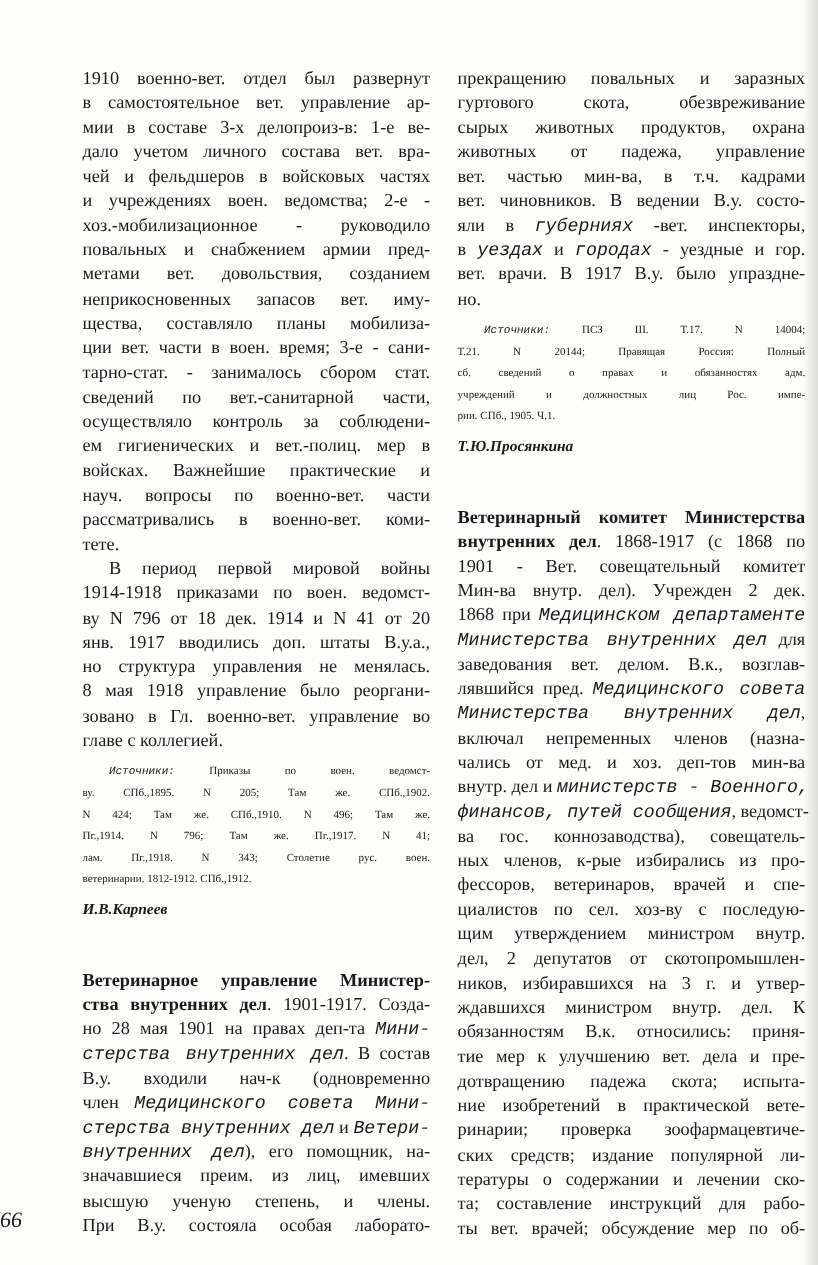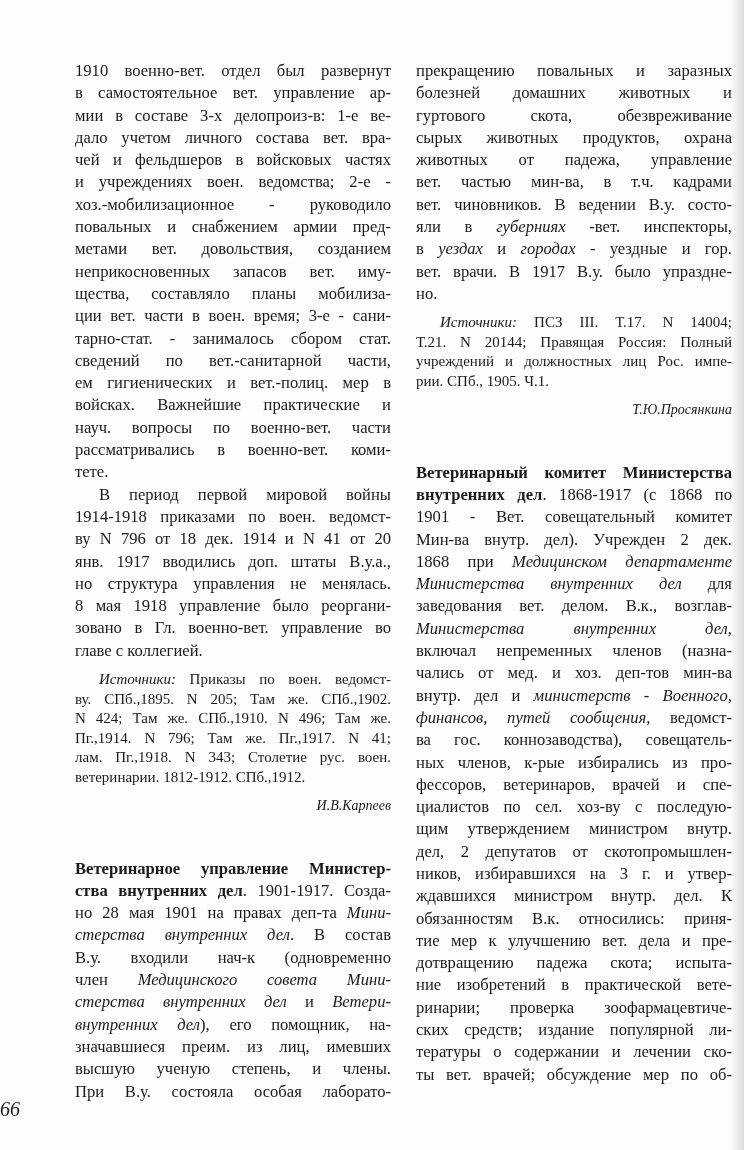--- a/index.html
+++ b/index.html
@@ -8,25 +8,25 @@
     font-family: "Liberation Serif", "DejaVu Serif", serif; color: #1a1a1a;
   }
   .edge { position: absolute; right: 0; top: 0; width: 14px; height: 1150px;
     background: linear-gradient(to right, rgba(0,0,0,0), rgba(120,120,120,0.25)); }
   .col { position: absolute; top: 60px; width: 316px; font-size: 16.6px; line-height: 22.3px; }
   .col.left { left: 75px; }
   .col.right { left: 416px; top: 60px; }
   .ln { display: block; text-align: justify; text-align-last: justify; white-space: nowrap; height: 22.3px; }
   .ln.last { text-align-last: left; }
   .ln.indent { padding-left: 24px; }
-  .src { font-size: 15px; line-height: 19.6px; }
+  .src { font-size: 10px; line-height: 19.6px; }
   .src .ln { height: 19.6px; }
-  .author { display: block; text-align: right; font-style: italic; font-size: 14px; line-height: 20px; }
+  .author { display: block; text-align: left; font-style: italic; font-size: 14px; line-height: 20px; font-weight: bold; }
   .b { font-weight: bold; }
-  .i { font-style: italic; }
+  .i { font-style: italic; font-family: Liberation Mono, monospace; }
   .gap-s { height: 8px; }
   .gap-l { height: 42px; }
   .pagenum { position: absolute; top: 1098px; left: 0; width: 744px; text-align: left;
     font-style: italic; font-size: 20px; }
 </style>
 </head>
 <body>
 
 <div class="edge"></div>
 
@@ -39,20 +39,21 @@
     <span class="ln">чей и фельдшеров в войсковых частях</span>
     <span class="ln">и учреждениях воен. ведомства; 2-е -</span>
     <span class="ln">хоз.-мобилизационное - руководило</span>
     <span class="ln">повальных и снабжением армии пред-</span>
     <span class="ln">метами вет. довольствия, созданием</span>
     <span class="ln">неприкосновенных запасов вет. иму-</span>
     <span class="ln">щества, составляло планы мобилиза-</span>
     <span class="ln">ции вет. части в воен. время; 3-е - сани-</span>
     <span class="ln">тарно-стат. - занималось сбором стат.</span>
     <span class="ln">сведений по вет.-санитарной части,</span>
+    <span class="ln">осуществляло контроль за соблюдени-</span>
     <span class="ln">ем гигиенических и вет.-полиц. мер в</span>
     <span class="ln">войсках. Важнейшие практические и</span>
     <span class="ln">науч. вопросы по военно-вет. части</span>
     <span class="ln">рассматривались в военно-вет. коми-</span>
     <span class="ln last">тете.</span>
   </div>
   <div>
     <span class="ln indent">В период первой мировой войны</span>
     <span class="ln">1914-1918 приказами по воен. ведомст-</span>
     <span class="ln">ву N 796 от 18 дек. 1914 и N 41 от 20</span>
@@ -86,67 +87,69 @@
     <span class="ln">значавшиеся преим. из лиц, имевших</span>
     <span class="ln">высшую ученую степень, и члены.</span>
     <span class="ln">При В.у. состояла особая лаборато-</span>
 
   </div>
 </div>
 
 <div class="col right">
   <div>
     <span class="ln">прекращению повальных и заразных</span>
-    <span class="ln">болезней домашних животных и</span>
     <span class="ln">гуртового скота, обезвреживание</span>
     <span class="ln">сырых животных продуктов, охрана</span>
     <span class="ln">животных от падежа, управление</span>
     <span class="ln">вет. частью мин-ва, в т.ч. кадрами</span>
     <span class="ln">вет. чиновников. В ведении В.у. состо-</span>
     <span class="ln"><span>яли в </span><span class="i">губерниях</span><span> -вет. инспекторы,</span></span>
     <span class="ln"><span>в </span><span class="i">уездах</span><span> и </span><span class="i">городах</span><span> - уездные и гор.</span></span>
     <span class="ln"> вет. врачи. В 1917 В.у. было упраздне-</span>
     <span class="ln last">но.</span>
   </div>
   <div class="gap-s"></div>
   <div class="src">
     <span class="ln indent"><span class="i">Источники:</span><span> ПСЗ III. Т.17. N 14004;</span></span>
     <span class="ln">Т.21. N 20144; Правящая Россия: Полный</span>
+    <span class="ln">сб. сведений о правах и обязанностях адм.</span>
     <span class="ln">учреждений и должностных лиц Рос. импе-</span>
     <span class="ln last">рии. СПб., 1905. Ч.1.</span>
   </div>
   <div class="gap-s"></div>
   <span class="author">Т.Ю.Просянкина</span>
   <div class="gap-l"></div>
   <div>
     <span class="ln b">Ветеринарный комитет Министерства</span>
     <span class="ln"><span class="b">внутренних дел</span><span>. 1868-1917 (с 1868 по</span></span>
     <span class="ln">1901 - Вет. совещательный комитет</span>
     <span class="ln">Мин-ва внутр. дел). Учрежден 2 дек.</span>
     <span class="ln"><span>1868 при </span><span class="i">Медицинском департаменте</span></span>
     <span class="ln"><span class="i">Министерства внутренних дел</span><span> для</span></span>
     <span class="ln">заведования вет. делом. В.к., возглав-</span>
+    <span class="ln"><span>лявшийся пред. </span><span class="i">Медицинского совета</span></span>
     <span class="ln"><span class="i">Министерства внутренних дел</span><span>,</span></span>
     <span class="ln">включал непременных членов (назна-</span>
     <span class="ln">чались от мед. и хоз. деп-тов мин-ва</span>
     <span class="ln"><span>внутр. дел и </span><span class="i">министерств - Военного,</span></span>
     <span class="ln"><span class="i">финансов, путей сообщения</span><span>, ведомст-</span></span>
     <span class="ln">ва гос. коннозаводства), совещатель-</span>
     <span class="ln">ных членов, к-рые избирались из про-</span>
     <span class="ln">фессоров, ветеринаров, врачей и спе-</span>
     <span class="ln">циалистов по сел. хоз-ву с последую-</span>
     <span class="ln">щим утверждением министром внутр.</span>
     <span class="ln">дел, 2 депутатов от скотопромышлен-</span>
     <span class="ln">ников, избиравшихся на 3 г. и утвер-</span>
     <span class="ln">ждавшихся министром внутр. дел. К</span>
     <span class="ln">обязанностям В.к. относились: приня-</span>
     <span class="ln">тие мер к улучшению вет. дела и пре-</span>
     <span class="ln">дотвращению падежа скота; испыта-</span>
     <span class="ln">ние изобретений в практической вете-</span>
     <span class="ln">ринарии; проверка зоофармацевтиче-</span>
     <span class="ln">ских средств; издание популярной ли-</span>
     <span class="ln">тературы о содержании и лечении ско-</span>
+    <span class="ln">та; составление инструкций для рабо-</span>
     <span class="ln">ты вет. врачей; обсуждение мер по об-</span>
 
   </div>
 </div>
 
 <div class="pagenum">66</div>
 
 </body></html>

